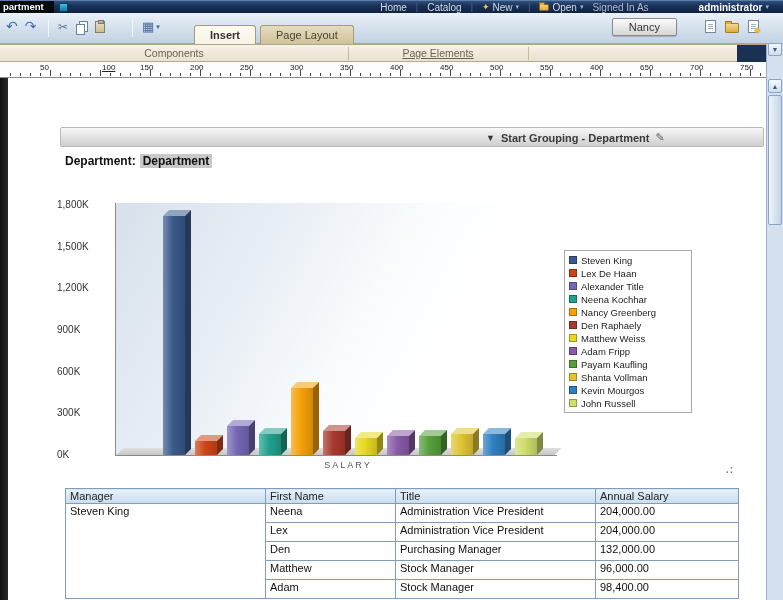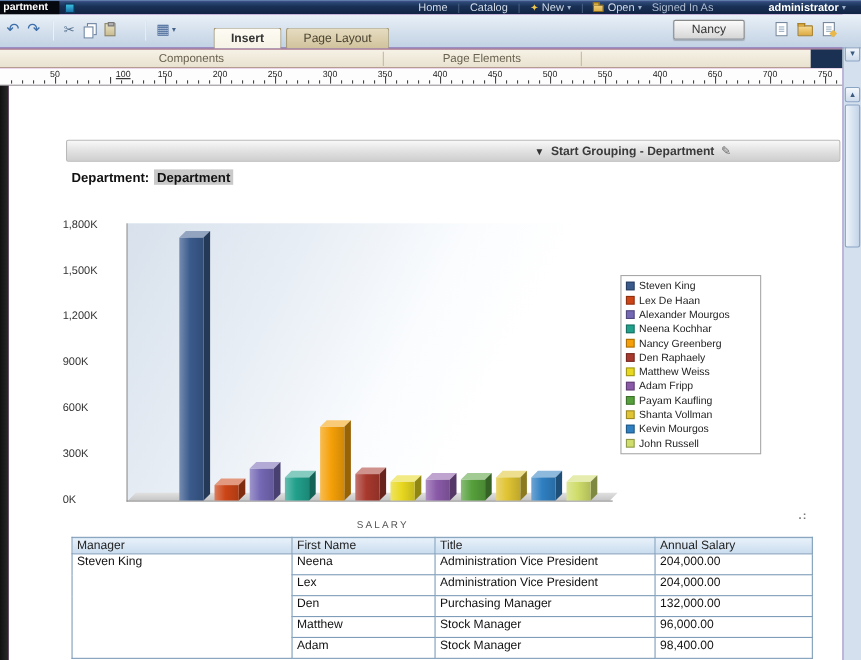--- a/index.html
+++ b/index.html
@@ -70,29 +70,29 @@
     border:1px solid #a57d26; border-radius:1px; position:relative; margin-top:2px; }
   .foldicon::before { content:""; position:absolute; left:-1px; top:-3px; width:5px; height:2px;
     background:#ddab43; border:1px solid #a57d26; border-bottom:none; }
 
   
   .ribbon { position:absolute; left:0; top:44px; width:783px; height:18px;
     background:linear-gradient(#f6f2e6,#e9e2d0); border-top:1px solid #b3a682;
     border-bottom:1px solid #b5a98c; }
   .rib-label { position:absolute; top:2px; font-size:10.5px; color:#6a6250; text-align:center; }
   .rib-components { left:0; width:348px; }
-  .rib-elements { left:348px; width:180px; }
+  .rib-elements { left:348px; width:180px;text-decoration:underline; }
   .rib-div { position:absolute; top:2px; width:1px; height:13px; background:#c5bba2; }
   .rib-navy { position:absolute; right:17px; top:0; width:29px; height:17px; background:#1b3153; }
 
   
   .ruler { position:absolute; left:0; top:62px; width:766px; height:16px; background:#fdfdfd;
     border-bottom:1px solid #8a8a8a; }
   .rtick { position:absolute; bottom:1px; width:1px; background:#444; }
-  .rmark { position:absolute; top:1px; width:20px; text-align:center; font-size:8px; color:#222; }
+  .rmark { position:absolute; top:1px; width:20px; text-align:left; font-size:8px; color:#222; }
 
   
   .left-strip { position:absolute; left:0; top:78px; width:8px; height:522px;
     background:linear-gradient(90deg,#111,#2a2a2a); }
   .page { position:absolute; left:8px; top:78px; width:758px; height:522px; background:#fff;
     overflow:hidden; }
 
   .report-title { position:absolute; left:330px; top:12px; width:400px; text-align:center;
     font-size:21px; color:#333; }
 
@@ -114,21 +114,21 @@
   .chart-floor { position:absolute; left:112px; top:370px; width:438px; height:7px;
     background:linear-gradient(#e0e0e0,#c6c6c6); transform:skewX(-45deg); }
   .axis-v { position:absolute; left:107px; top:125px; width:1px; height:253px; background:#8a8a8a; }
   .axis-h { position:absolute; left:107px; top:377px; width:442px; height:1px; background:#8a8a8a; }
   .ylab { position:absolute; left:49px; width:55px; text-align:left; font-size:10px; color:#333; }
   .bars { position:absolute; left:0; top:0; }
   .bar { position:absolute; left:0; top:0; }
   .bar-front { position:absolute; }
   .bar-top { position:absolute; height:6px; transform:skewX(-45deg); }
   .bar-side { position:absolute; width:6px; transform:skewY(-45deg); }
-  .xlabel { position:absolute; left:270px; top:394px; width:140px; text-align:center;
+  .xlabel { position:absolute; left:270px; top:382px; width:140px; text-align:center;
     font-size:9px; letter-spacing:2px; color:#555; }
   .legend { position:absolute; left:556px; top:172px; width:128px; background:#fff;
     border:1px solid #a8a8a8; padding:3px 4px; display:flex; flex-direction:column; gap:1px; }
   .litem { display:flex; align-items:center; gap:4px; height:12px; }
   .lsw { width:8px; height:8px; flex:0 0 8px; border:1px solid rgba(0,0,0,.3); }
   .lname { font-size:9.5px; color:#222; white-space:nowrap; }
   .resize-handle { position:absolute; left:718px; top:386px; font-size:10px; color:#777;
     font-weight:bold; letter-spacing:1px; }
 
   
@@ -410,21 +410,21 @@
           <div class="litem">
             <div class="lsw" style="background: rgb(58, 90, 140);"></div>
             <div class="lname">Steven King</div>
           </div>
           <div class="litem">
             <div class="lsw" style="background: rgb(204, 69, 23);"></div>
             <div class="lname">Lex De Haan</div>
           </div>
           <div class="litem">
             <div class="lsw" style="background: rgb(116, 103, 180);"></div>
-            <div class="lname">Alexander Mourgos</div>
+            <div class="lname">Alexander Title</div>
           </div>
           <div class="litem">
             <div class="lsw" style="background: rgb(33, 160, 140);"></div>
             <div class="lname">Neena Kochhar</div>
           </div>
           <div class="litem">
             <div class="lsw" style="background: rgb(245, 160, 8);"></div>
             <div class="lname">Nancy Greenberg</div>
           </div>
           <div class="litem">

